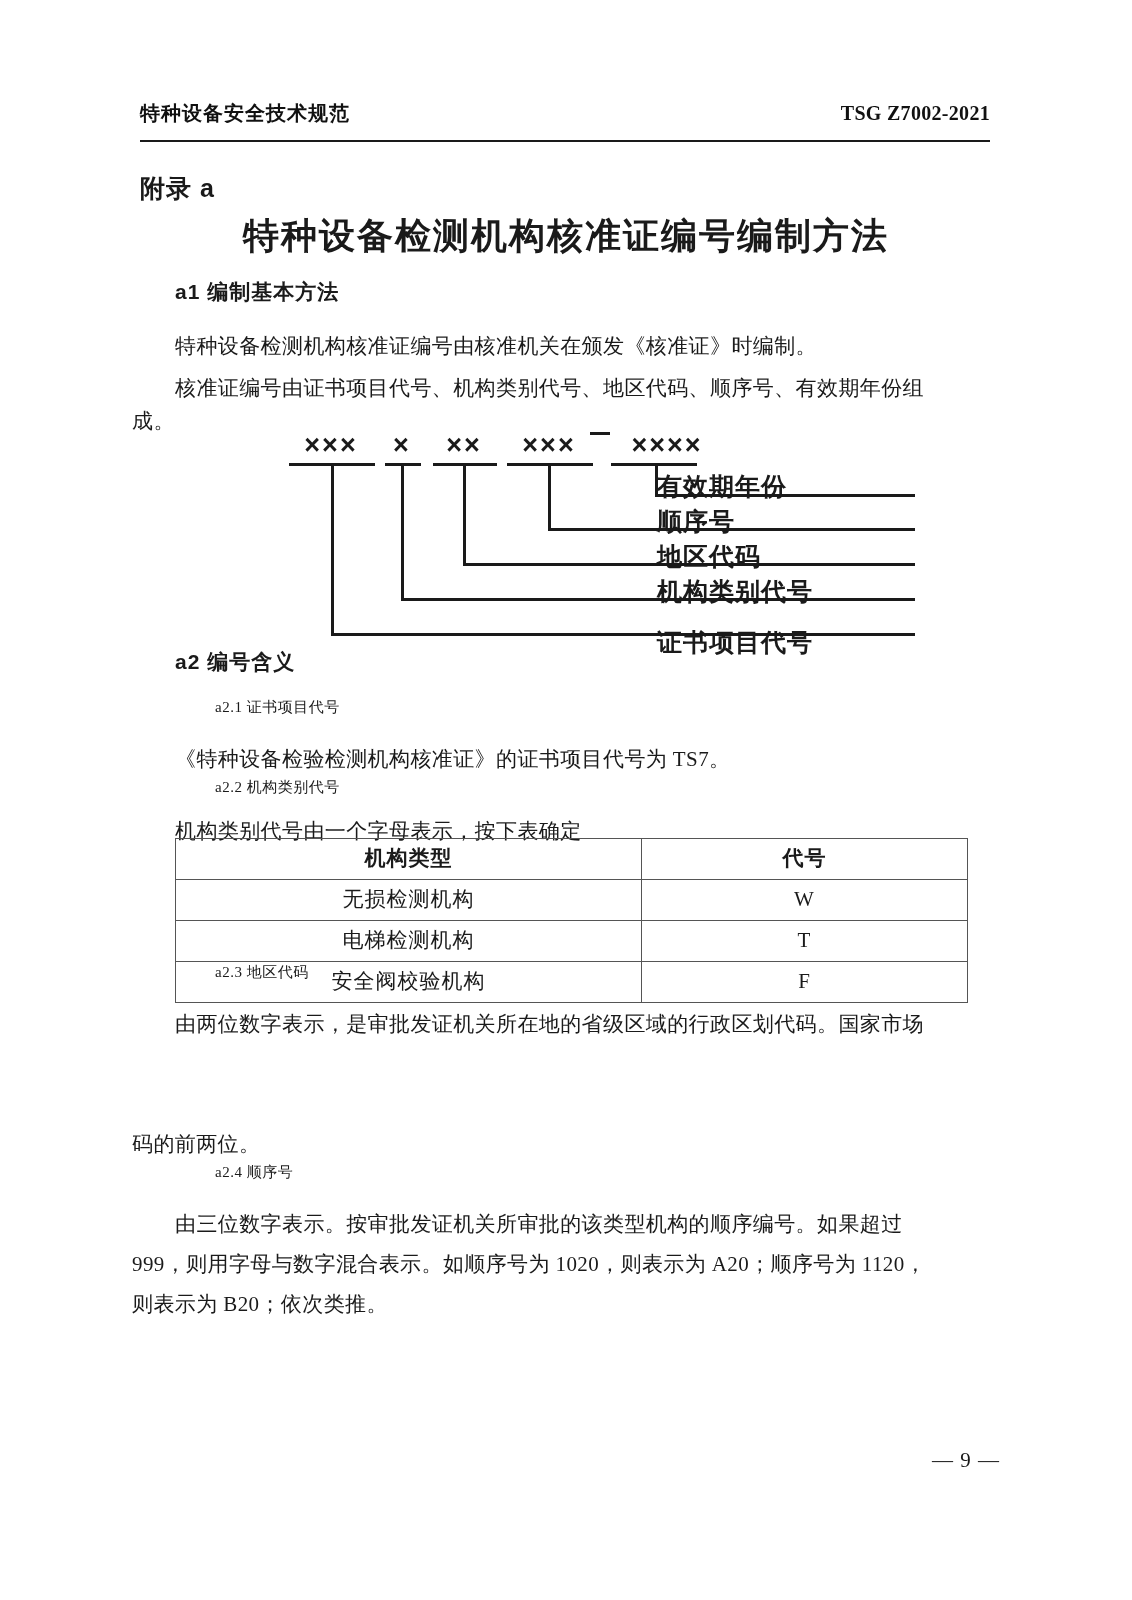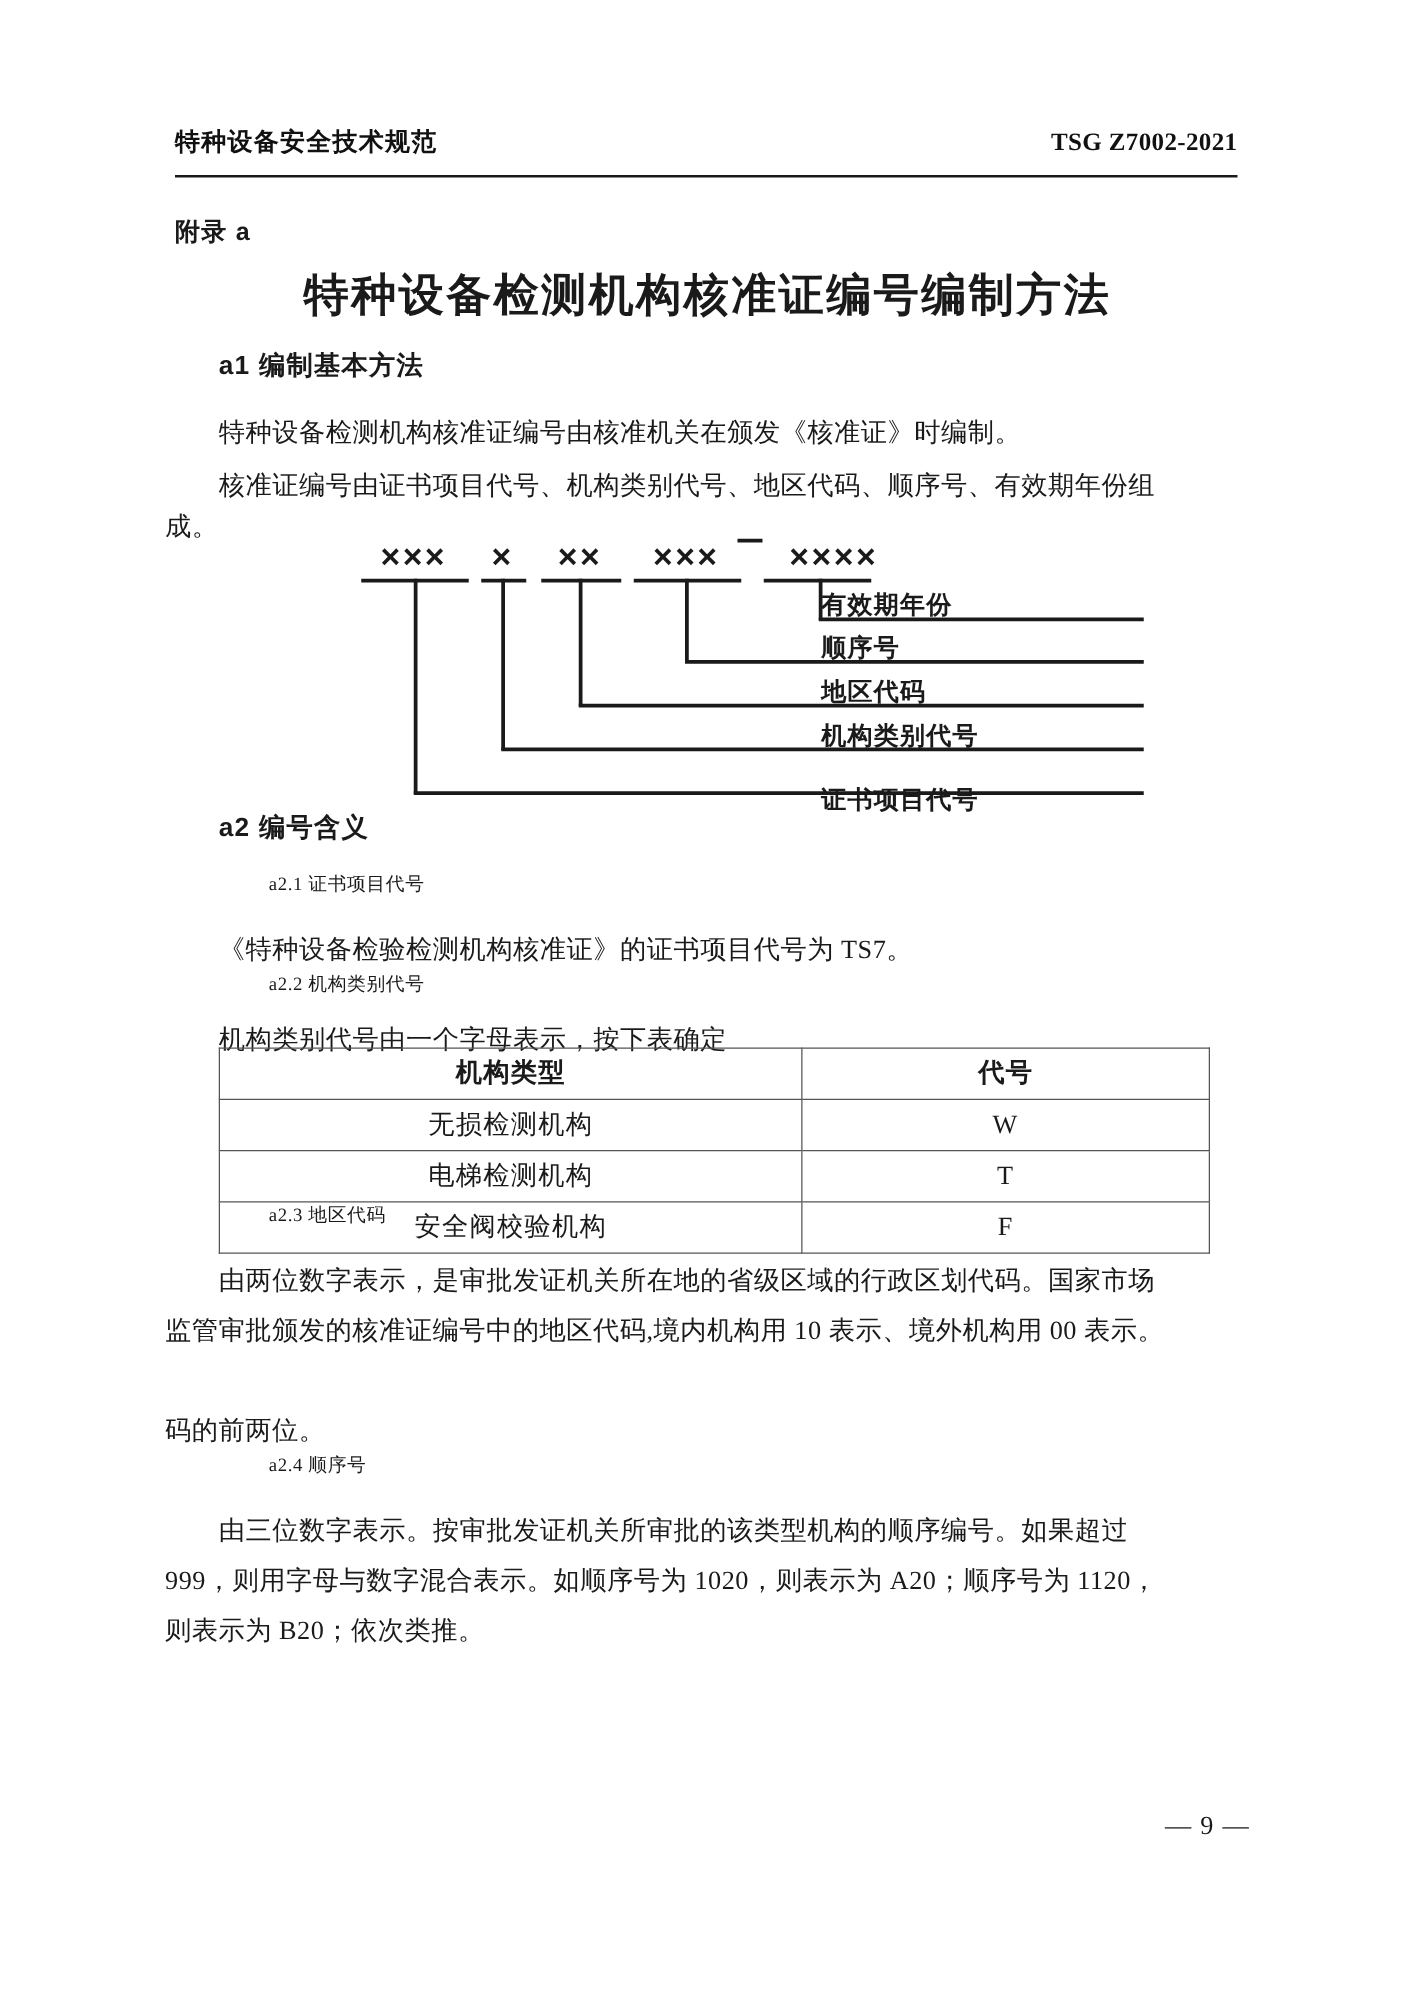--- a/index.html
+++ b/index.html
@@ -57,21 +57,21 @@
     height: 2px;
     background: #1a1a1a;
   }
 
   
   .appendix-label {
     position: absolute;
     left: 140px;
     top: 172px;
     font-family: "Liberation Sans", "DejaVu Sans", sans-serif;
-    font-size: 20px;
+    font-size: 25px;
     font-weight: bold;
     letter-spacing: 1px;
   }
   .doc-title {
     position: absolute;
     left: 0;
     top: 212px;
     width: 1132px;
     text-align: center;
     font-family: "Liberation Sans", "DejaVu Sans", sans-serif;
@@ -141,21 +141,21 @@
     background: #1a1a1a;
   }
   .hline {
     position: absolute;
     height: 2.5px;
     background: #1a1a1a;
   }
   .dlabel {
     position: absolute;
     font-family: "Liberation Sans", "DejaVu Sans", sans-serif;
-    font-size: 20px;
+    font-size: 25px;
     font-weight: bold;
     letter-spacing: 1px;
     white-space: nowrap;
   }
   .dash {
     display: inline-block;
     width: 20px;
     height: 3px;
     background: #1a1a1a;
     vertical-align: 9px;
@@ -313,23 +313,20 @@
         <td>安全阀校验机构</td>
         <td class="code-cell">F</td>
       </tr>
     </tbody>
   </table>
 
   <div class="sub-head" style="left:175px; top:963px;">a2.3  地区代码</div>
   <div class="para" style="left:175px; top:1003px; width:815px;">
     <span class="ln">由两位数字表示，是审批发证机关所在地的省级区域的行政区划代码。国家市场</span>
   </div>
-  <div class="para" style="left:132px; top:1043px; width:860px;">
-    <span class="ln">监管审批颁发的核准证编号中的地区代码,境内机构用 10 表示、境外机构用 00 表示。</span>
-  </div>
   <div class="para" style="left:132px; top:1123px; width:860px;">
     <span class="ln">码的前两位。</span>
   </div>
 
   <div class="sub-head" style="left:175px; top:1163px;">a2.4  顺序号</div>
   <div class="para" style="left:175px; top:1203px; width:815px;">
     <span class="ln">由三位数字表示。按审批发证机关所审批的该类型机构的顺序编号。如果超过</span>
   </div>
   <div class="para" style="left:132px; top:1243px; width:860px;">
     <span class="ln">999，则用字母与数字混合表示。如顺序号为 1020，则表示为 A20；顺序号为 1120，</span>

